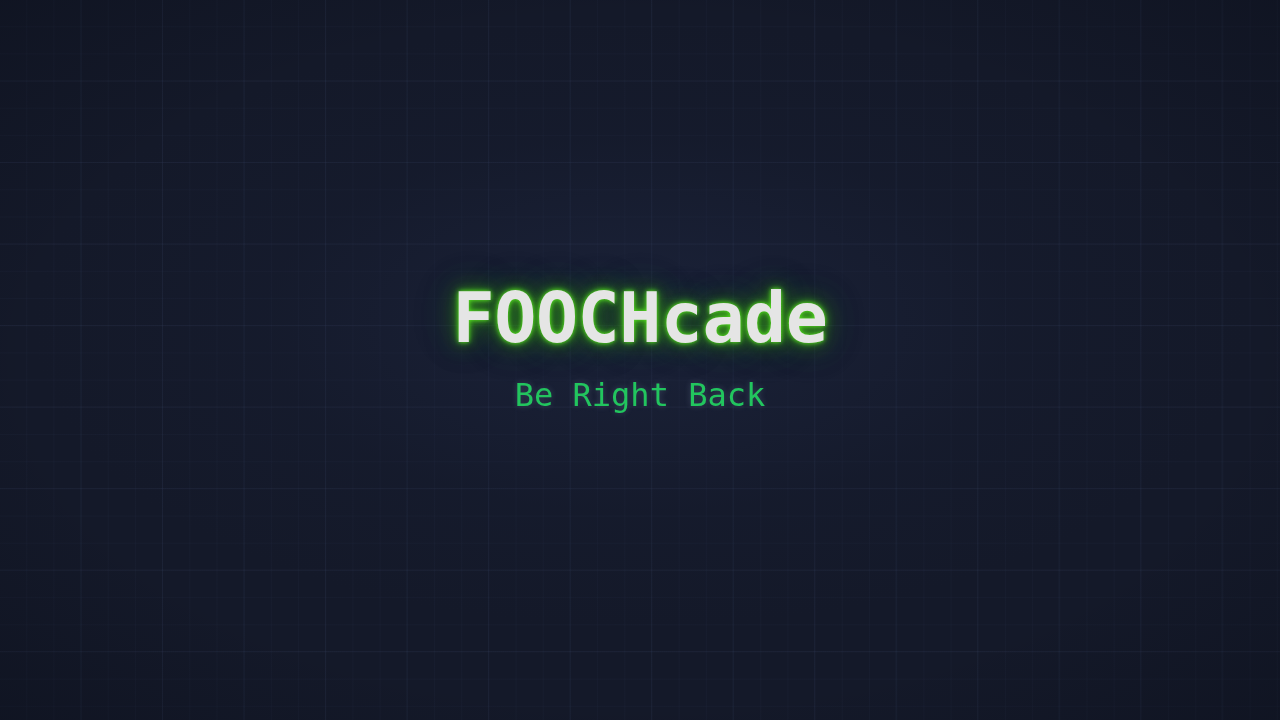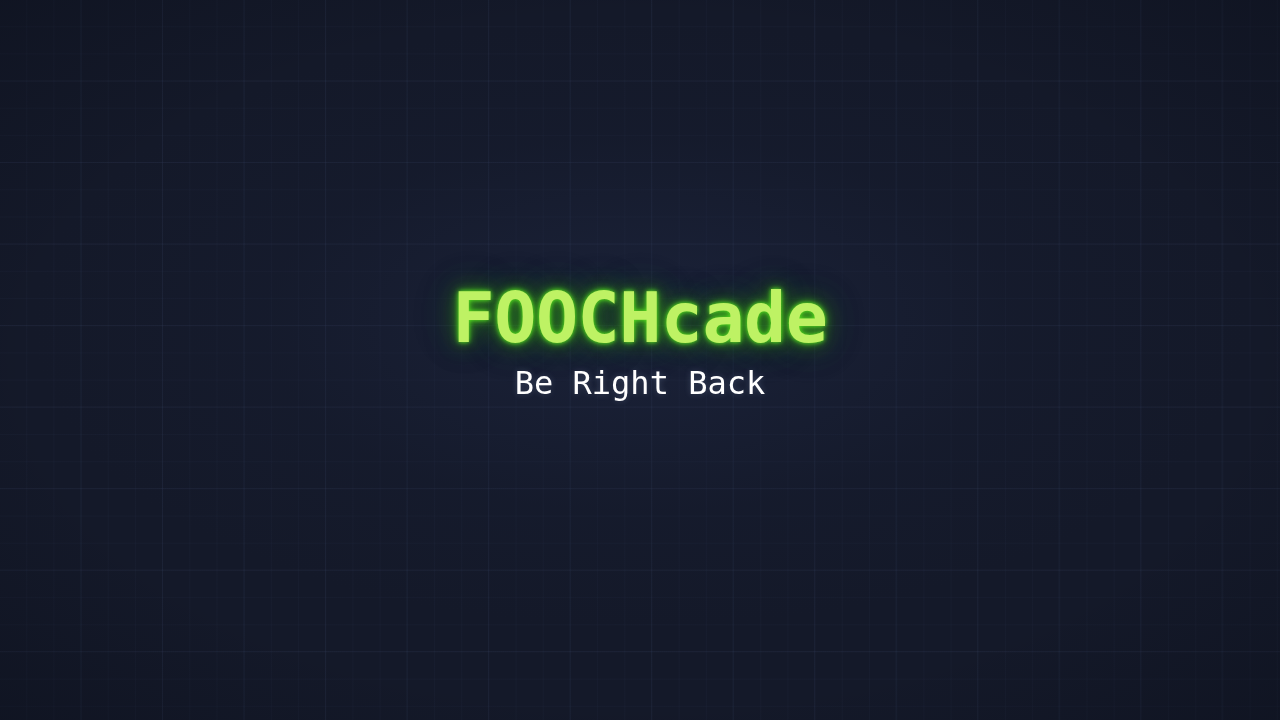--- a/index.html
+++ b/index.html
@@ -68,39 +68,39 @@
     justify-content: center;
     z-index: 3;
   }
 
   .brand-title {
     font-family: "DejaVu Sans Mono", monospace;
     font-weight: bold;
     font-size: 70px;
     line-height: 1;
     letter-spacing: -0.5px;
-    color: #bef264;
-    margin: 0;
+    color: #e5e5e5;
+    margin: 12px;
     padding: 0;
     text-shadow:
       0 0 4px  rgba(92,238,33,0.95),
       0 0 10px rgba(76,214,26,0.70),
       0 0 20px rgba(58,176,18,0.52),
       0 0 34px rgba(44,140,14,0.34),
       0 0 52px rgba(36,116,12,0.20);
     transform: translateY(-26px);
     white-space: nowrap;
   }
 
   .brand-subtitle {
     font-family: "DejaVu Sans Mono", monospace;
     font-weight: normal;
     font-size: 32px;
     line-height: 1;
-    color: #ffffff;
+    color: #22c55e;
     margin: 0;
     padding: 0;
     text-shadow: 0 0 6px rgba(180,205,245,0.22);
     transform: translateY(-12px);
     white-space: nowrap;
   }
 </style>
 </head>
 <body>
 

